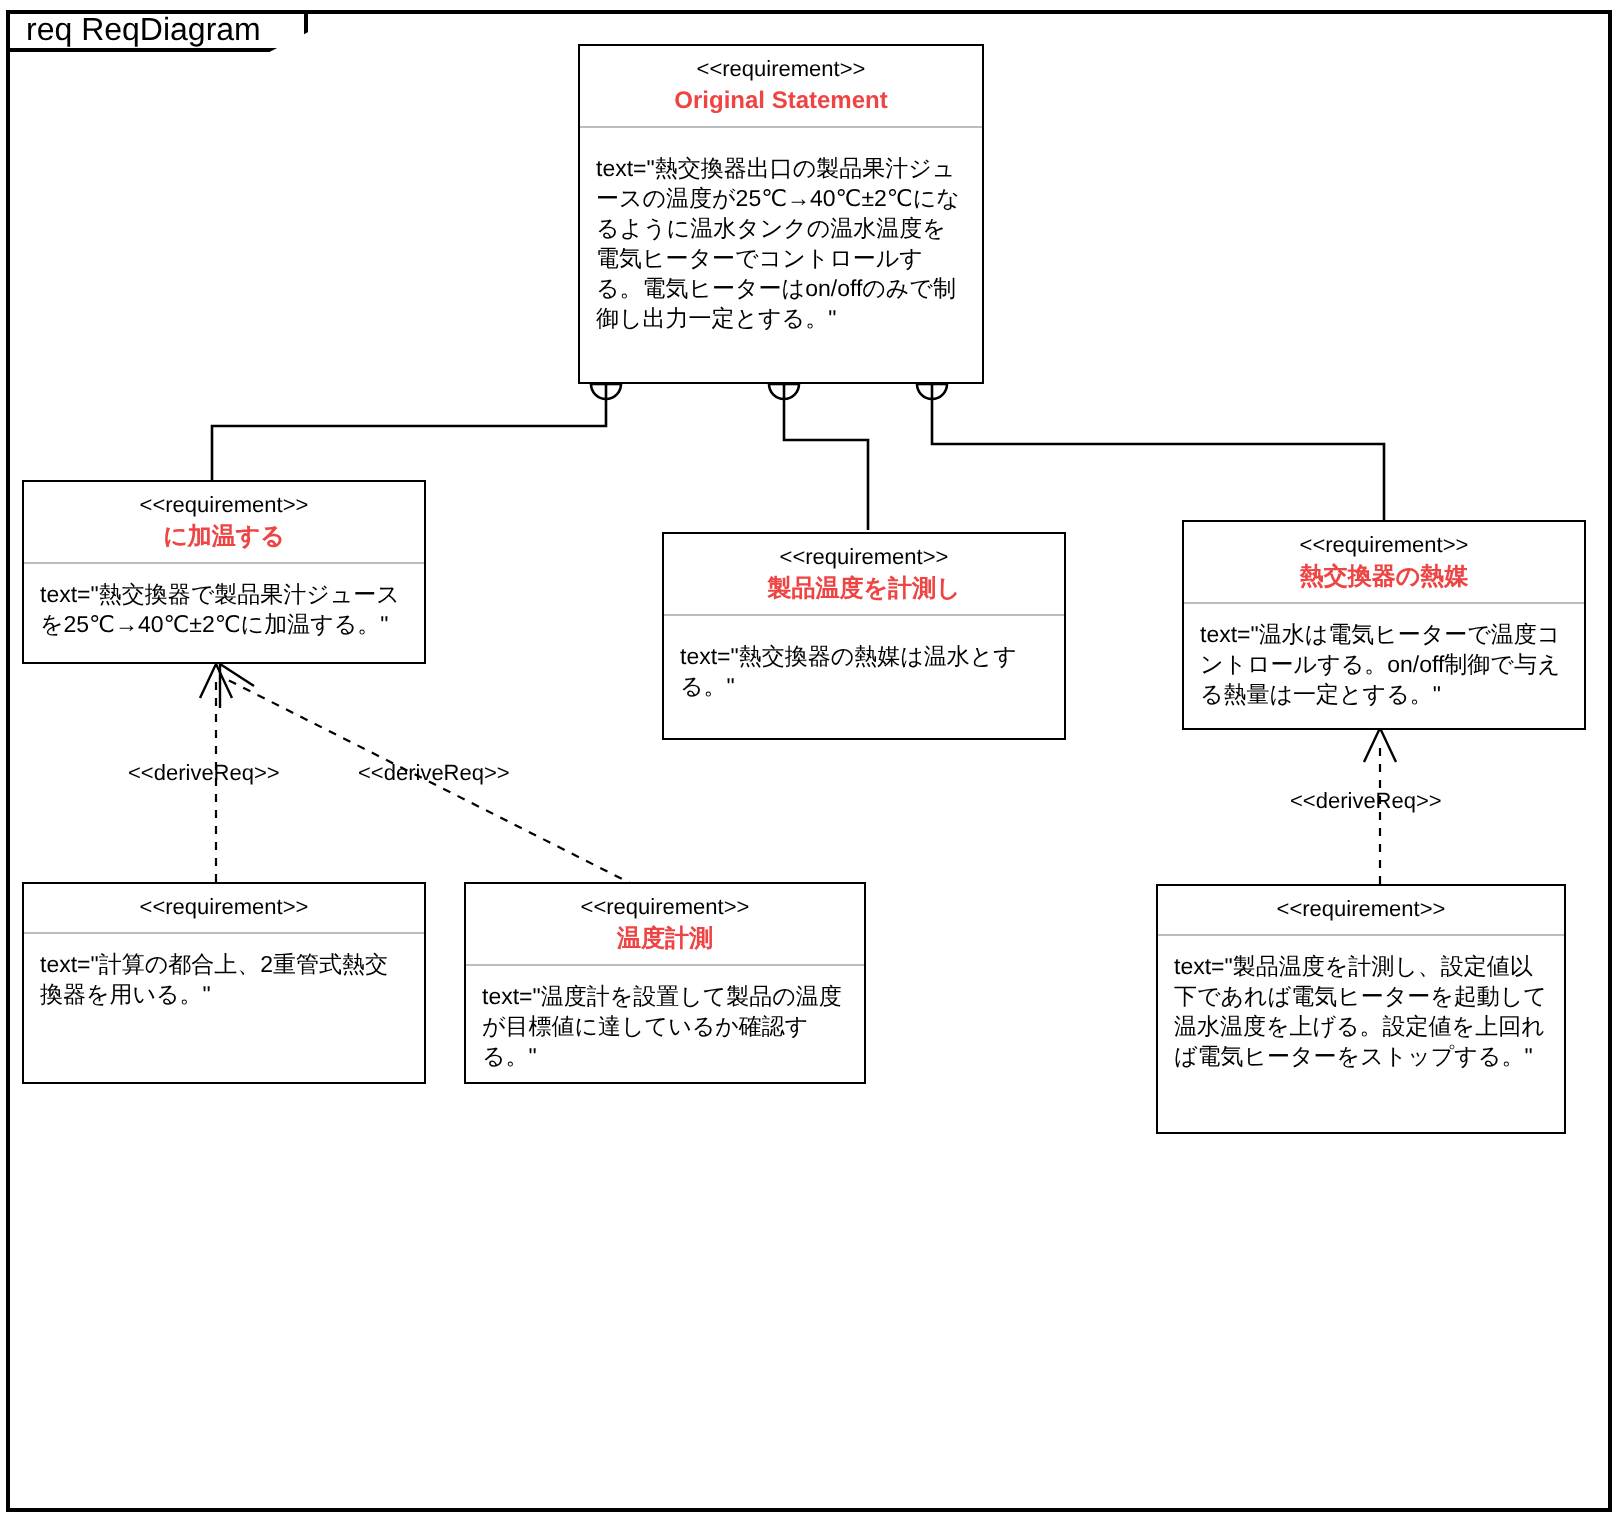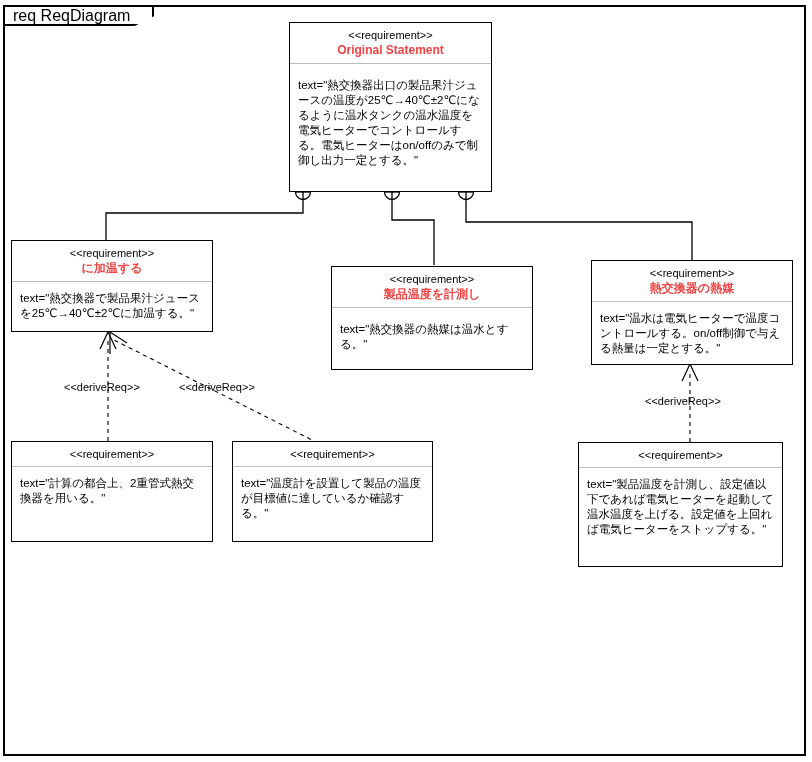--- a/index.html
+++ b/index.html
@@ -208,20 +208,21 @@
   <div class="req-box" style="left:11px; top:441px; width:202px; height:101px;">
     <div class="req-head">
       <span class="req-stereo">&lt;&lt;requirement&gt;&gt;</span>
     </div>
     <div class="req-body">text="計算の都合上、2重管式熱交換器を用いる。"</div>
   </div>
 
   <div class="req-box" style="left:232px; top:441px; width:201px; height:101px;">
     <div class="req-head">
       <span class="req-stereo">&lt;&lt;requirement&gt;&gt;</span>
+      <span class="req-title">温度計測</span>
     </div>
     <div class="req-body">text="温度計を設置して製品の温度が目標値に達しているか確認する。"</div>
   </div>
 
   <div class="req-box" style="left:578px; top:442px; width:205px; height:125px;">
     <div class="req-head">
       <span class="req-stereo">&lt;&lt;requirement&gt;&gt;</span>
     </div>
     <div class="req-body">text="製品温度を計測し、設定値以下であれば電気ヒーターを起動して温水温度を上げる。設定値を上回れば電気ヒーターをストップする。"</div>
   </div>

